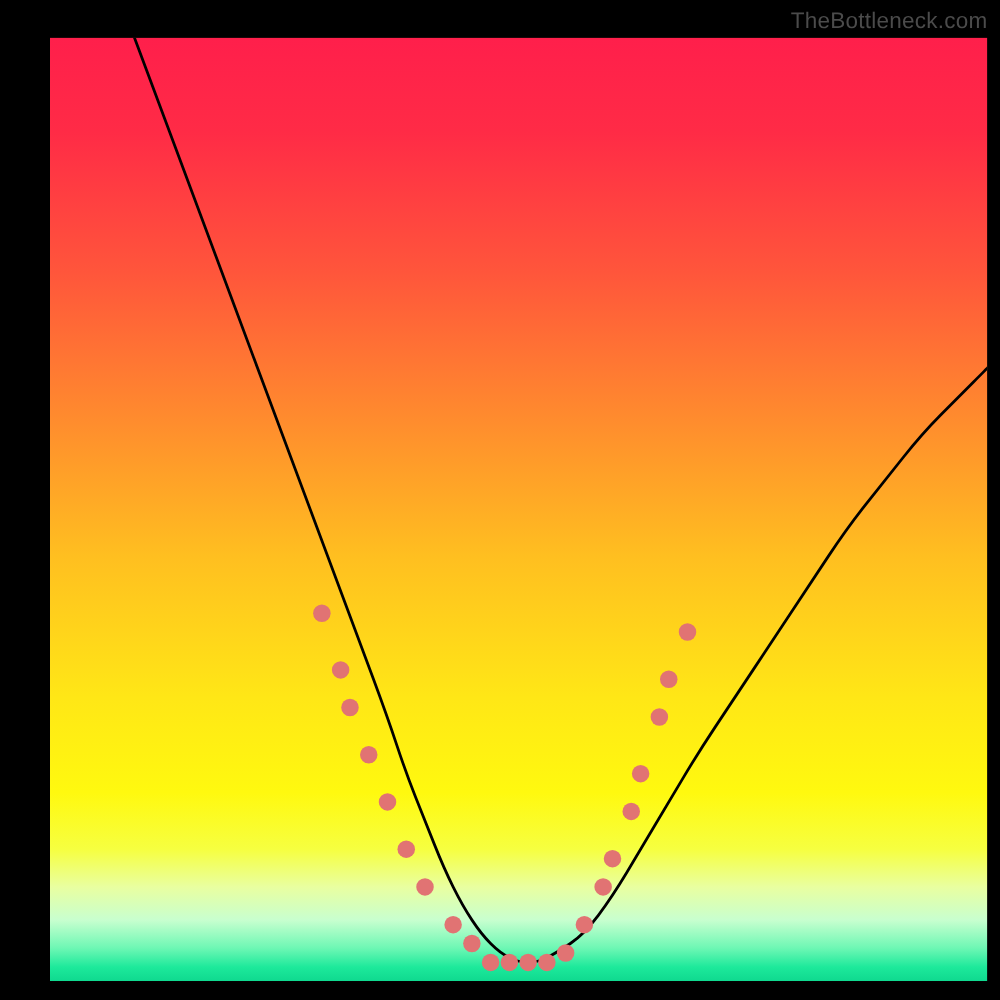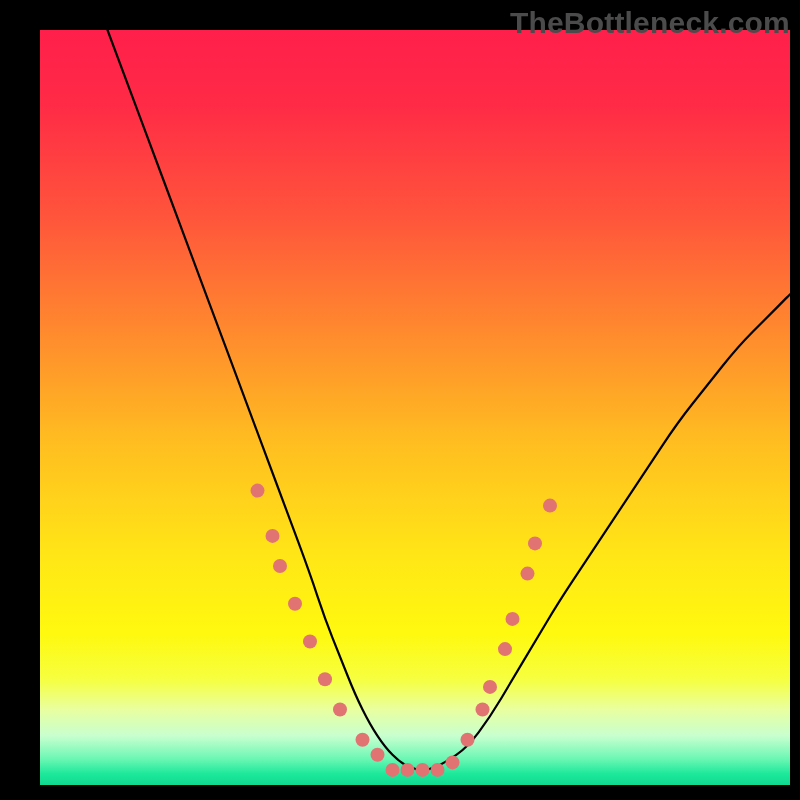--- a/index.html
+++ b/index.html
@@ -14,22 +14,22 @@
     width: 800px;
     height: 800px;
     background: #000;
     position: relative;
   }
   .watermark {
     position: absolute;
     top: 6px;
     right: 10px;
     color: #4b4b4b;
-    font-size: 30px;
-    font-weight: 700;
+    font-size: 18px;
+    font-weight: 400;
     letter-spacing: 0.2px;
     z-index: 5;
   }
   .plot-area {
     position: absolute;
     left: 40px;
     top: 30px;
     width: 750px;
     height: 755px;
     overflow: hidden;

